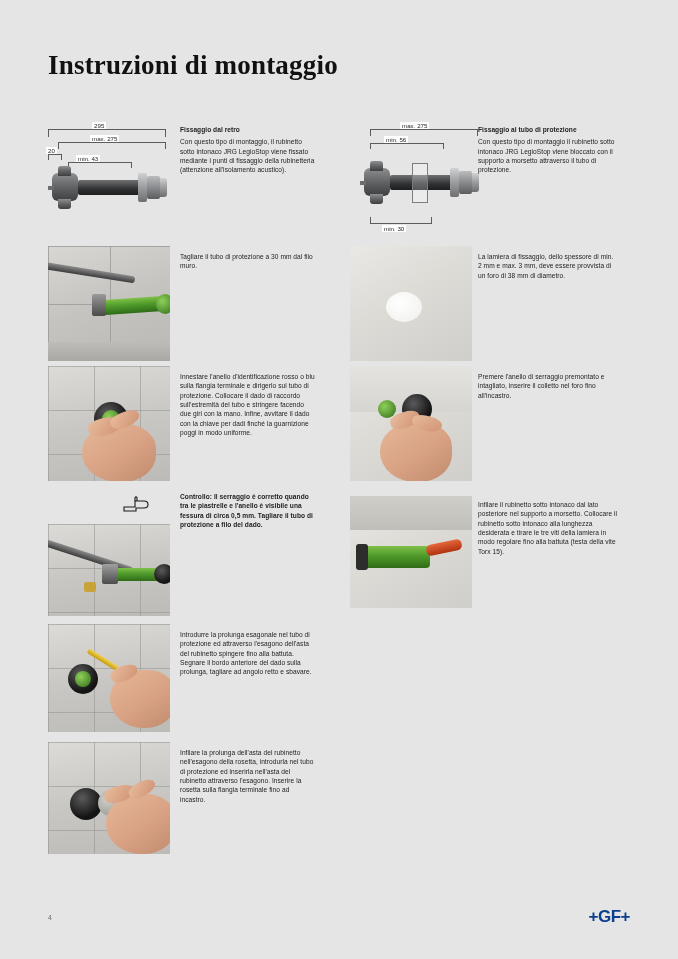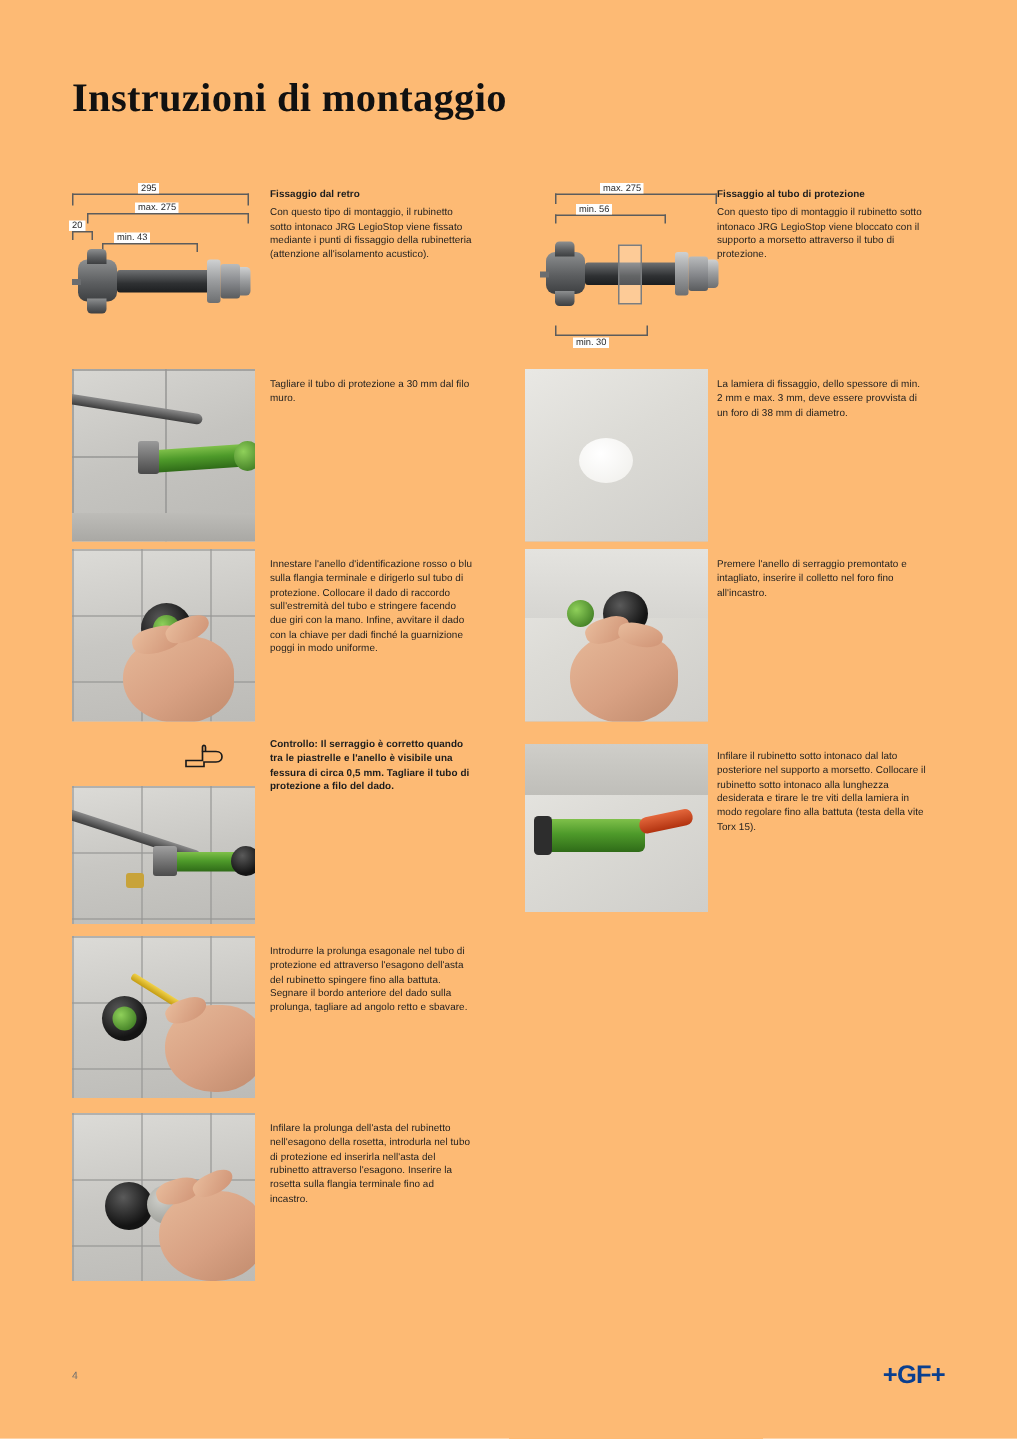--- a/index.html
+++ b/index.html
@@ -11,21 +11,21 @@
     width: 678px; height: 959px;
     position: relative;
     font-family: "Liberation Sans", sans-serif;
     color: #1a1a1a;
     overflow: hidden;
   }
 
   .page {
     position: absolute;
     inset: 0;
-    background: #fdba74;
+    background: #e5e5e5;
   }
 
   .title {
     position: absolute;
     left: 48px; top: 50px;
     font-family: "Liberation Serif", serif;
     font-size: 27px;
     font-weight: bold;
     letter-spacing: 0.2px;
     color: #111;

